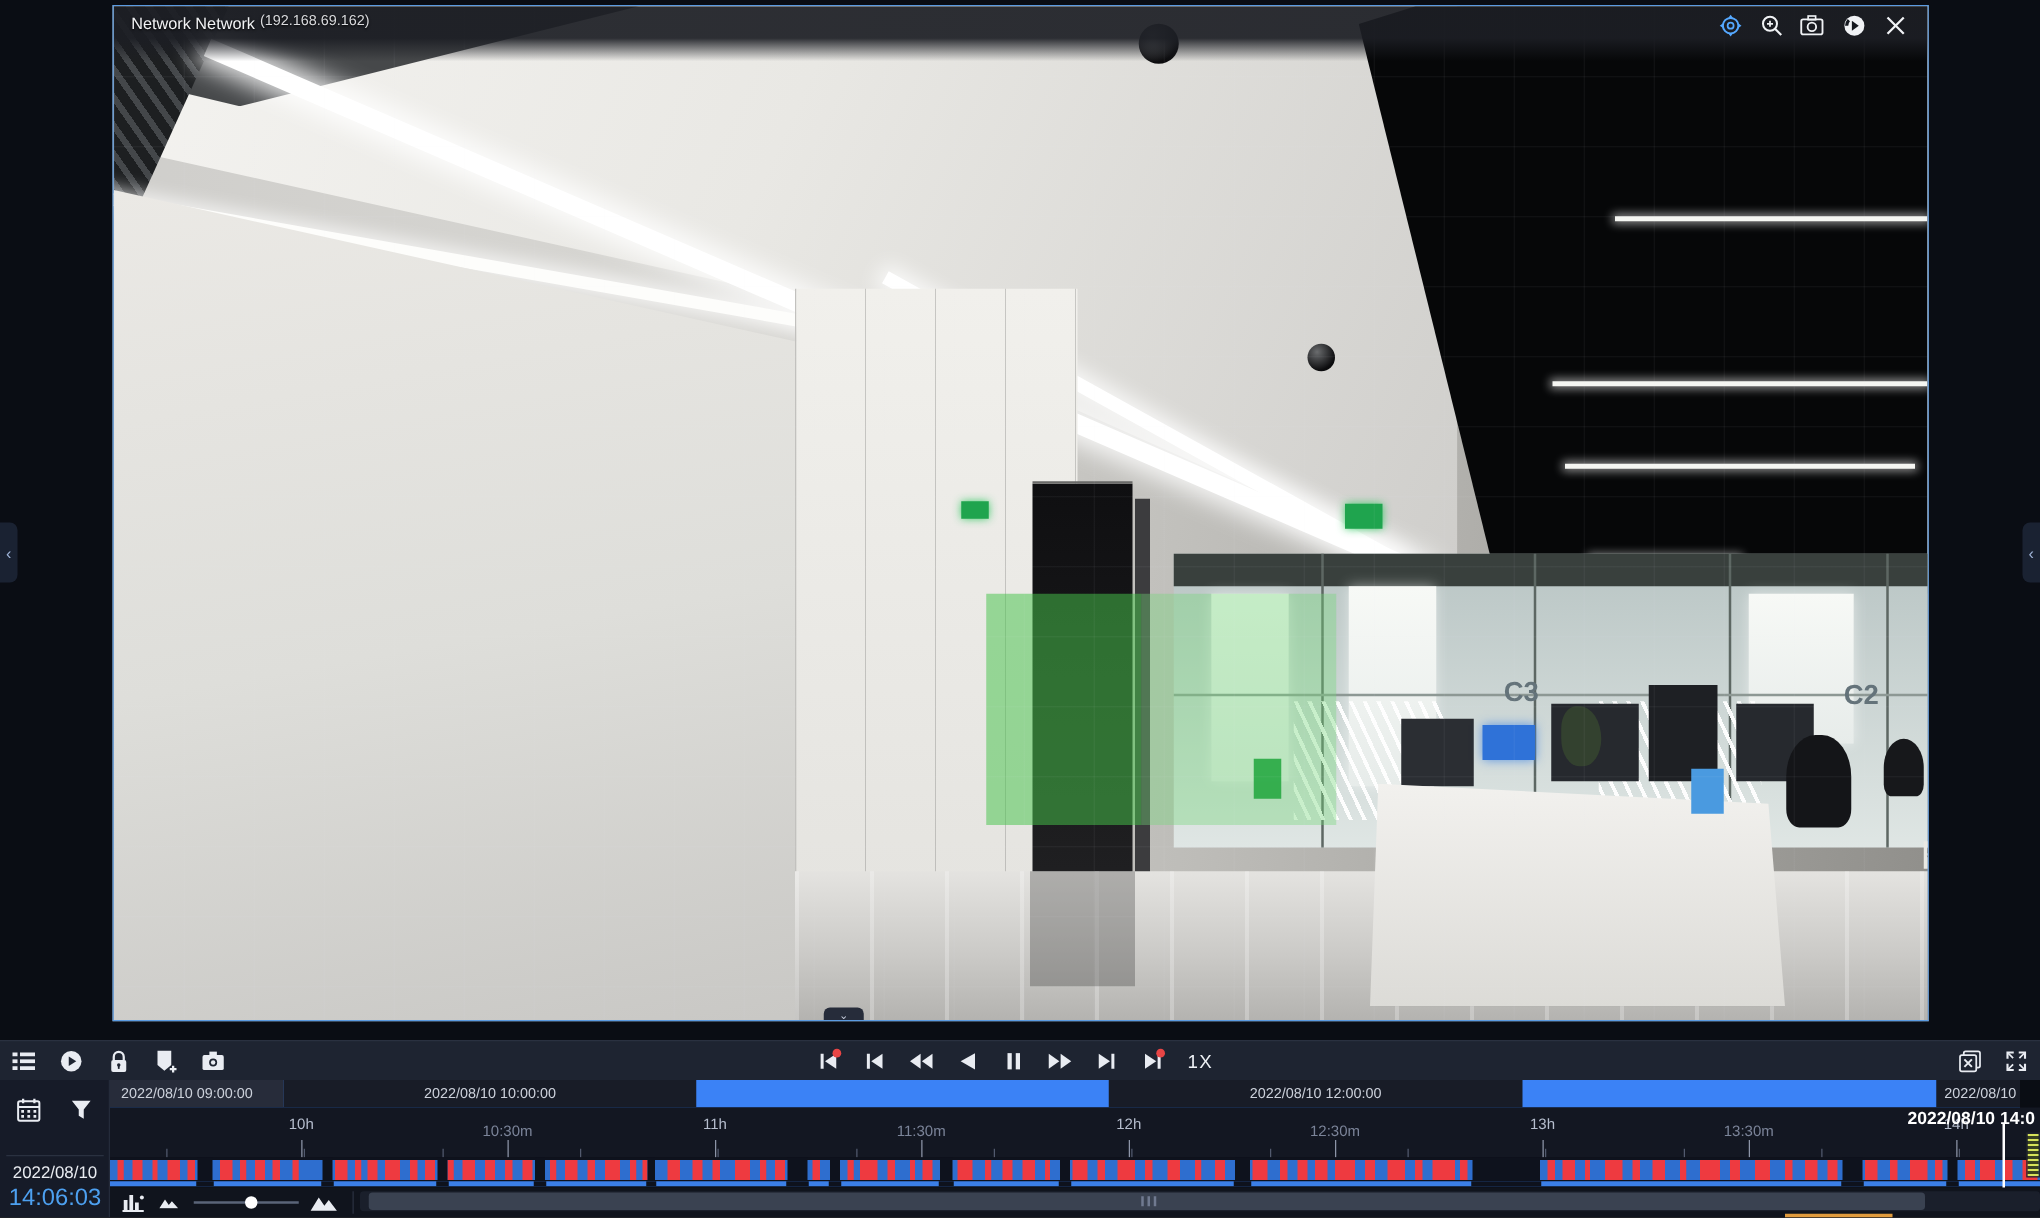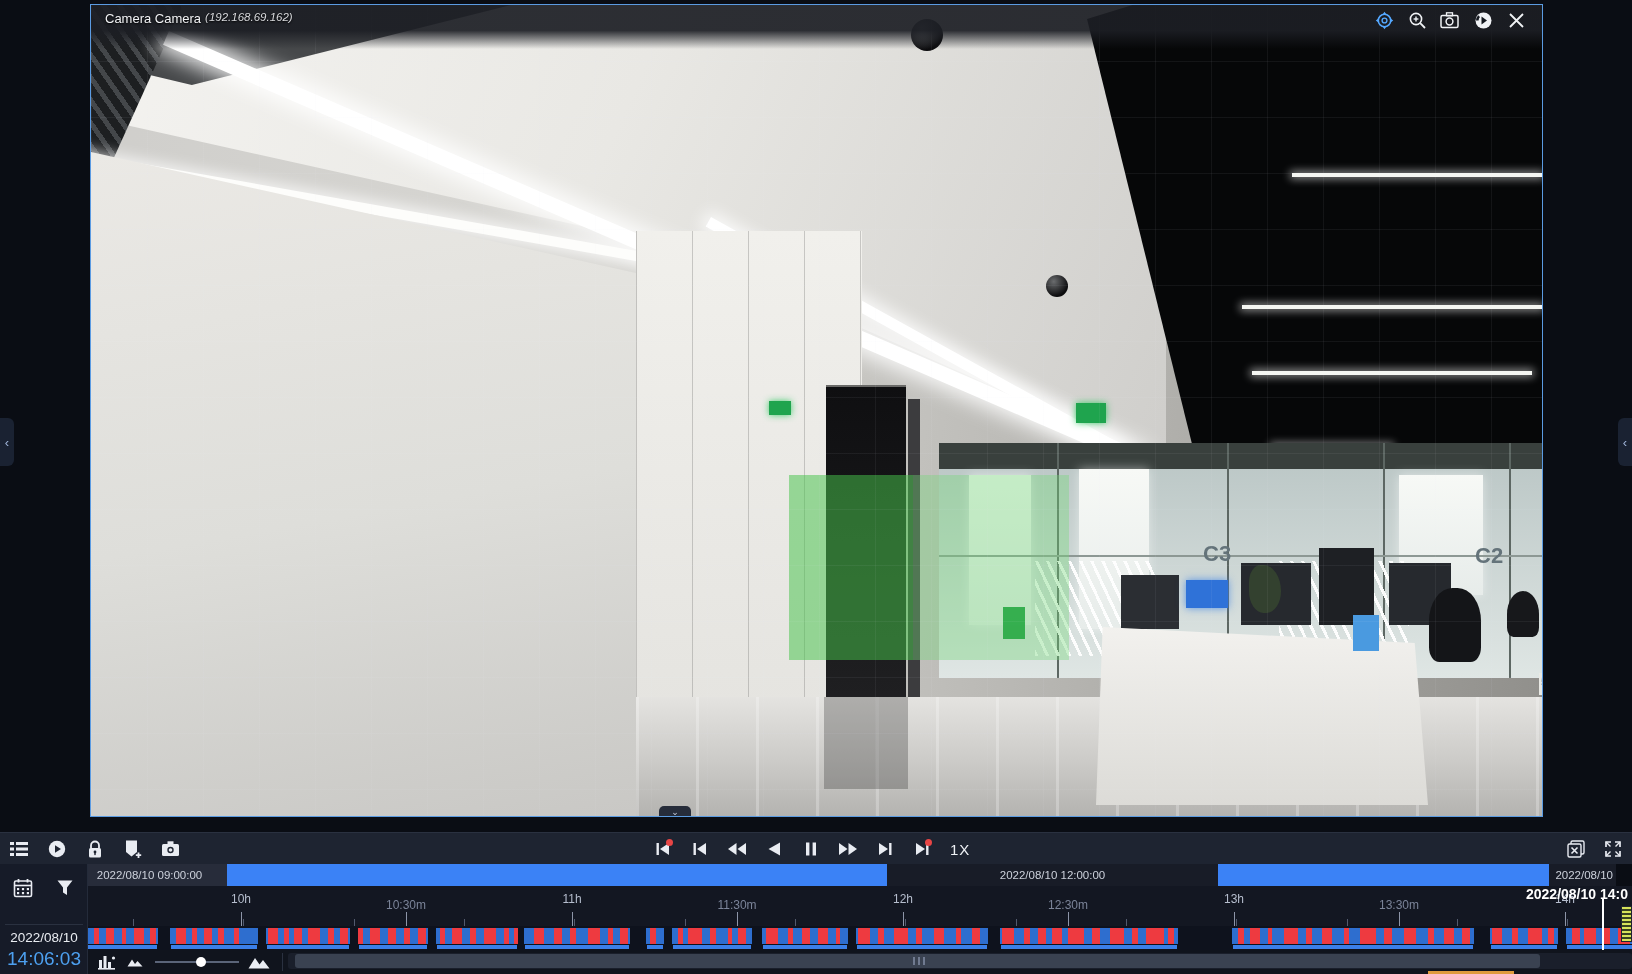--- a/index.html
+++ b/index.html
@@ -222,22 +222,22 @@
       <div class="exitsign" style="left:985px;top:398px;width:30px;height:20px;"></div>
       <div class="dome" style="left:820px;top:14px;width:32px;height:32px;"></div>
       <div class="dome" style="left:955px;top:270px;width:22px;height:22px;"></div>
 
       <div class="motion-zone-a"></div>
       <div class="motion-zone-b"></div>
       <div class="motion-blob"></div>
       <div class="grid-overlay"></div>
 
       <div class="title-bar">
-        <span class="title-text">Camera Camera</span>
-        <span class="title-text title-ip" style="padding-left:0;font-style:italic;">(192.168.69.162)</span>
+        <span class="title-text">Network Network</span>
+        <span class="title-text title-ip" style="padding-left:0;">(192.168.69.162)</span>
       </div>
 
       <div class="cam-icons">
         <span class="ic">
           <svg width="19" height="19" viewBox="0 0 19 19">
               <circle cx="9.5" cy="9.5" r="6.2" fill="none" stroke="#55a8ff" stroke-width="1.6"></circle>
               <circle cx="9.5" cy="9.5" r="2.4" fill="none" stroke="#55a8ff" stroke-width="1.4"></circle>
               <path d="M9.5 0.8 L11.4 3.4 L7.6 3.4 Z M9.5 18.2 L7.6 15.6 L11.4 15.6 Z M0.8 9.5 L3.4 7.6 L3.4 11.4 Z M18.2 9.5 L15.6 11.4 L15.6 7.6 Z" fill="#55a8ff"></path>
             </svg>
         </span>
@@ -384,20 +384,21 @@
         <svg width="18" height="18" viewBox="0 0 18 18" stroke="#e9ecf2" stroke-width="1.7" fill="none">
             <path d="M7 2 H2 V7 M11 2 H16 V7 M7 16 H2 V11 M11 16 H16 V11"></path>
             <path d="M2 2 L6.5 6.5 M16 2 L11.5 6.5 M2 16 L6.5 11.5 M16 16 L11.5 11.5" stroke-width="1.4"></path>
           </svg>
       </span>
     </div>
   </div>
 
   <div class="hour-strip" id="hour-strip">
       <div class="hseg light" style="left: 0px; width: 155px;">2022/08/10 09:00:00</div>
+      <div class="hseg dark" style="left: 155px; width: 330px;">2022/08/10 10:00:00</div>
       <div class="hseg dark" style="left: 815px; width: 331px;">2022/08/10 12:00:00</div>
       <div class="hseg dark right" style="left: 1477px; width: 67px;">2022/08/10</div>
     </div>
   <div class="ruler" id="ruler">
       <div class="tick minor" style="left: 45px;"></div>
       <div class="tick minor" style="left: 155.33px;"></div>
       <div class="tick minor" style="left: 265.66px;"></div>
       <div class="tick minor" style="left: 375.99px;"></div>
       <div class="tick minor" style="left: 486.32px;"></div>
       <div class="tick minor" style="left: 596.65px;"></div>

